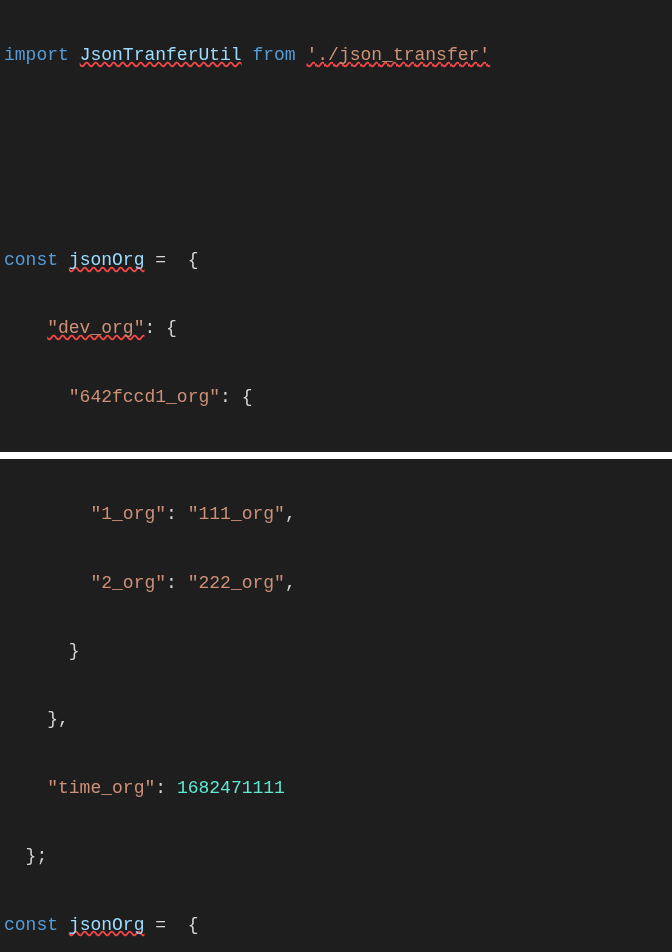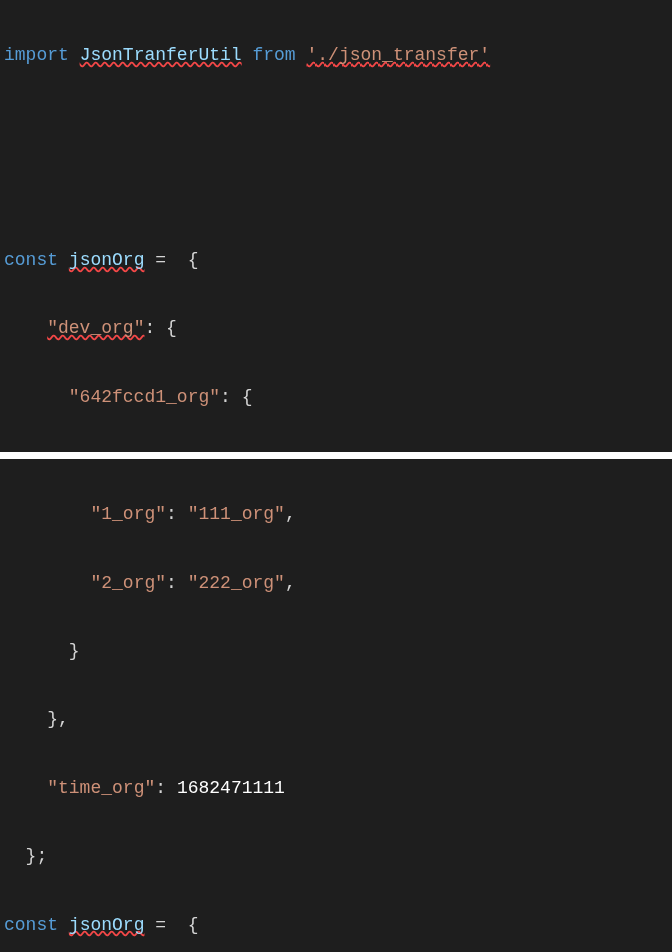--- a/index.html
+++ b/index.html
@@ -15,21 +15,21 @@
   .editor {
     padding: 4px 0 4px 4px;
     white-space: pre;
     color: #d4d4d4;
   }
   .line { display: block; }
   .kw { color: #569cd6; }
   .ident-red { color: #9cdcfe; text-decoration: underline wavy #f44747; text-decoration-skip-ink: none; }
   .str { color: #ce9178; }
   .str-red { color: #ce9178; text-decoration: underline wavy #f44747; text-decoration-skip-ink: none; }
-  .num { color: #ffffff; }
+  .num { color: #5eead4; }
   .pun { color: #d4d4d4; }
   .sep {
     height: 7px;
     background: #ffffff;
     margin: 0;
   }
   .blank { height: 34px; }
 </style>
 </head>
 <body>

